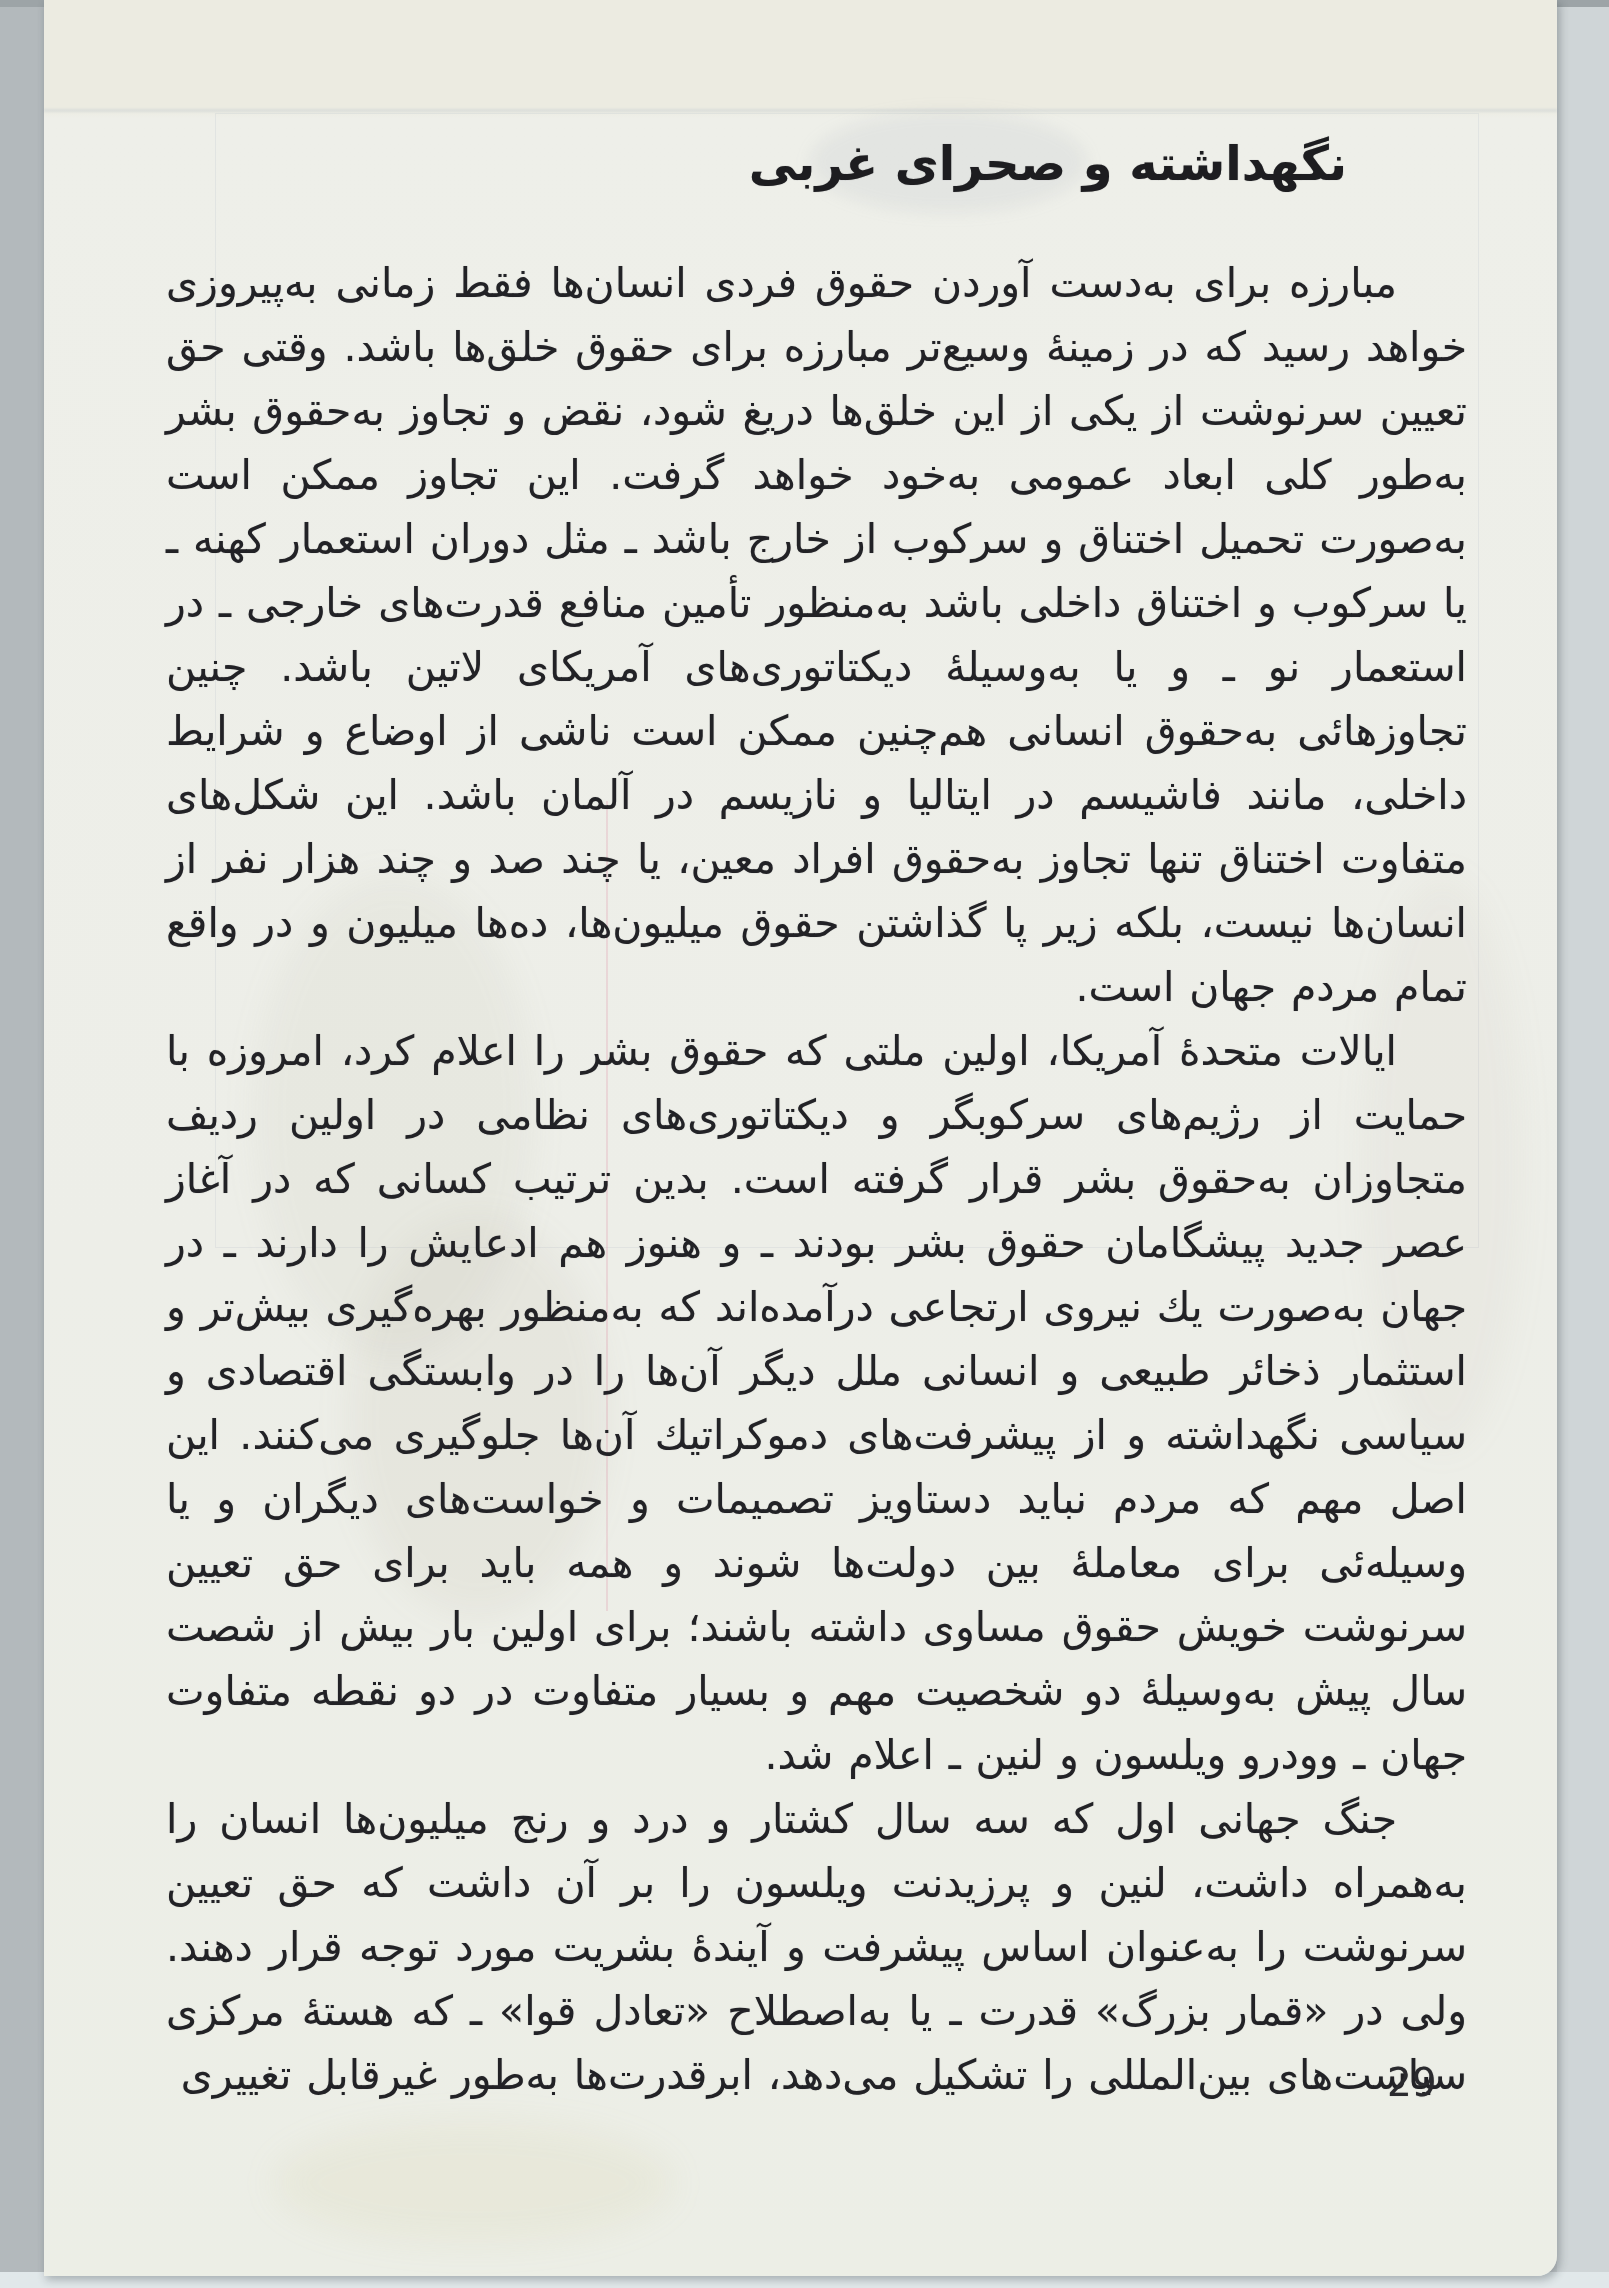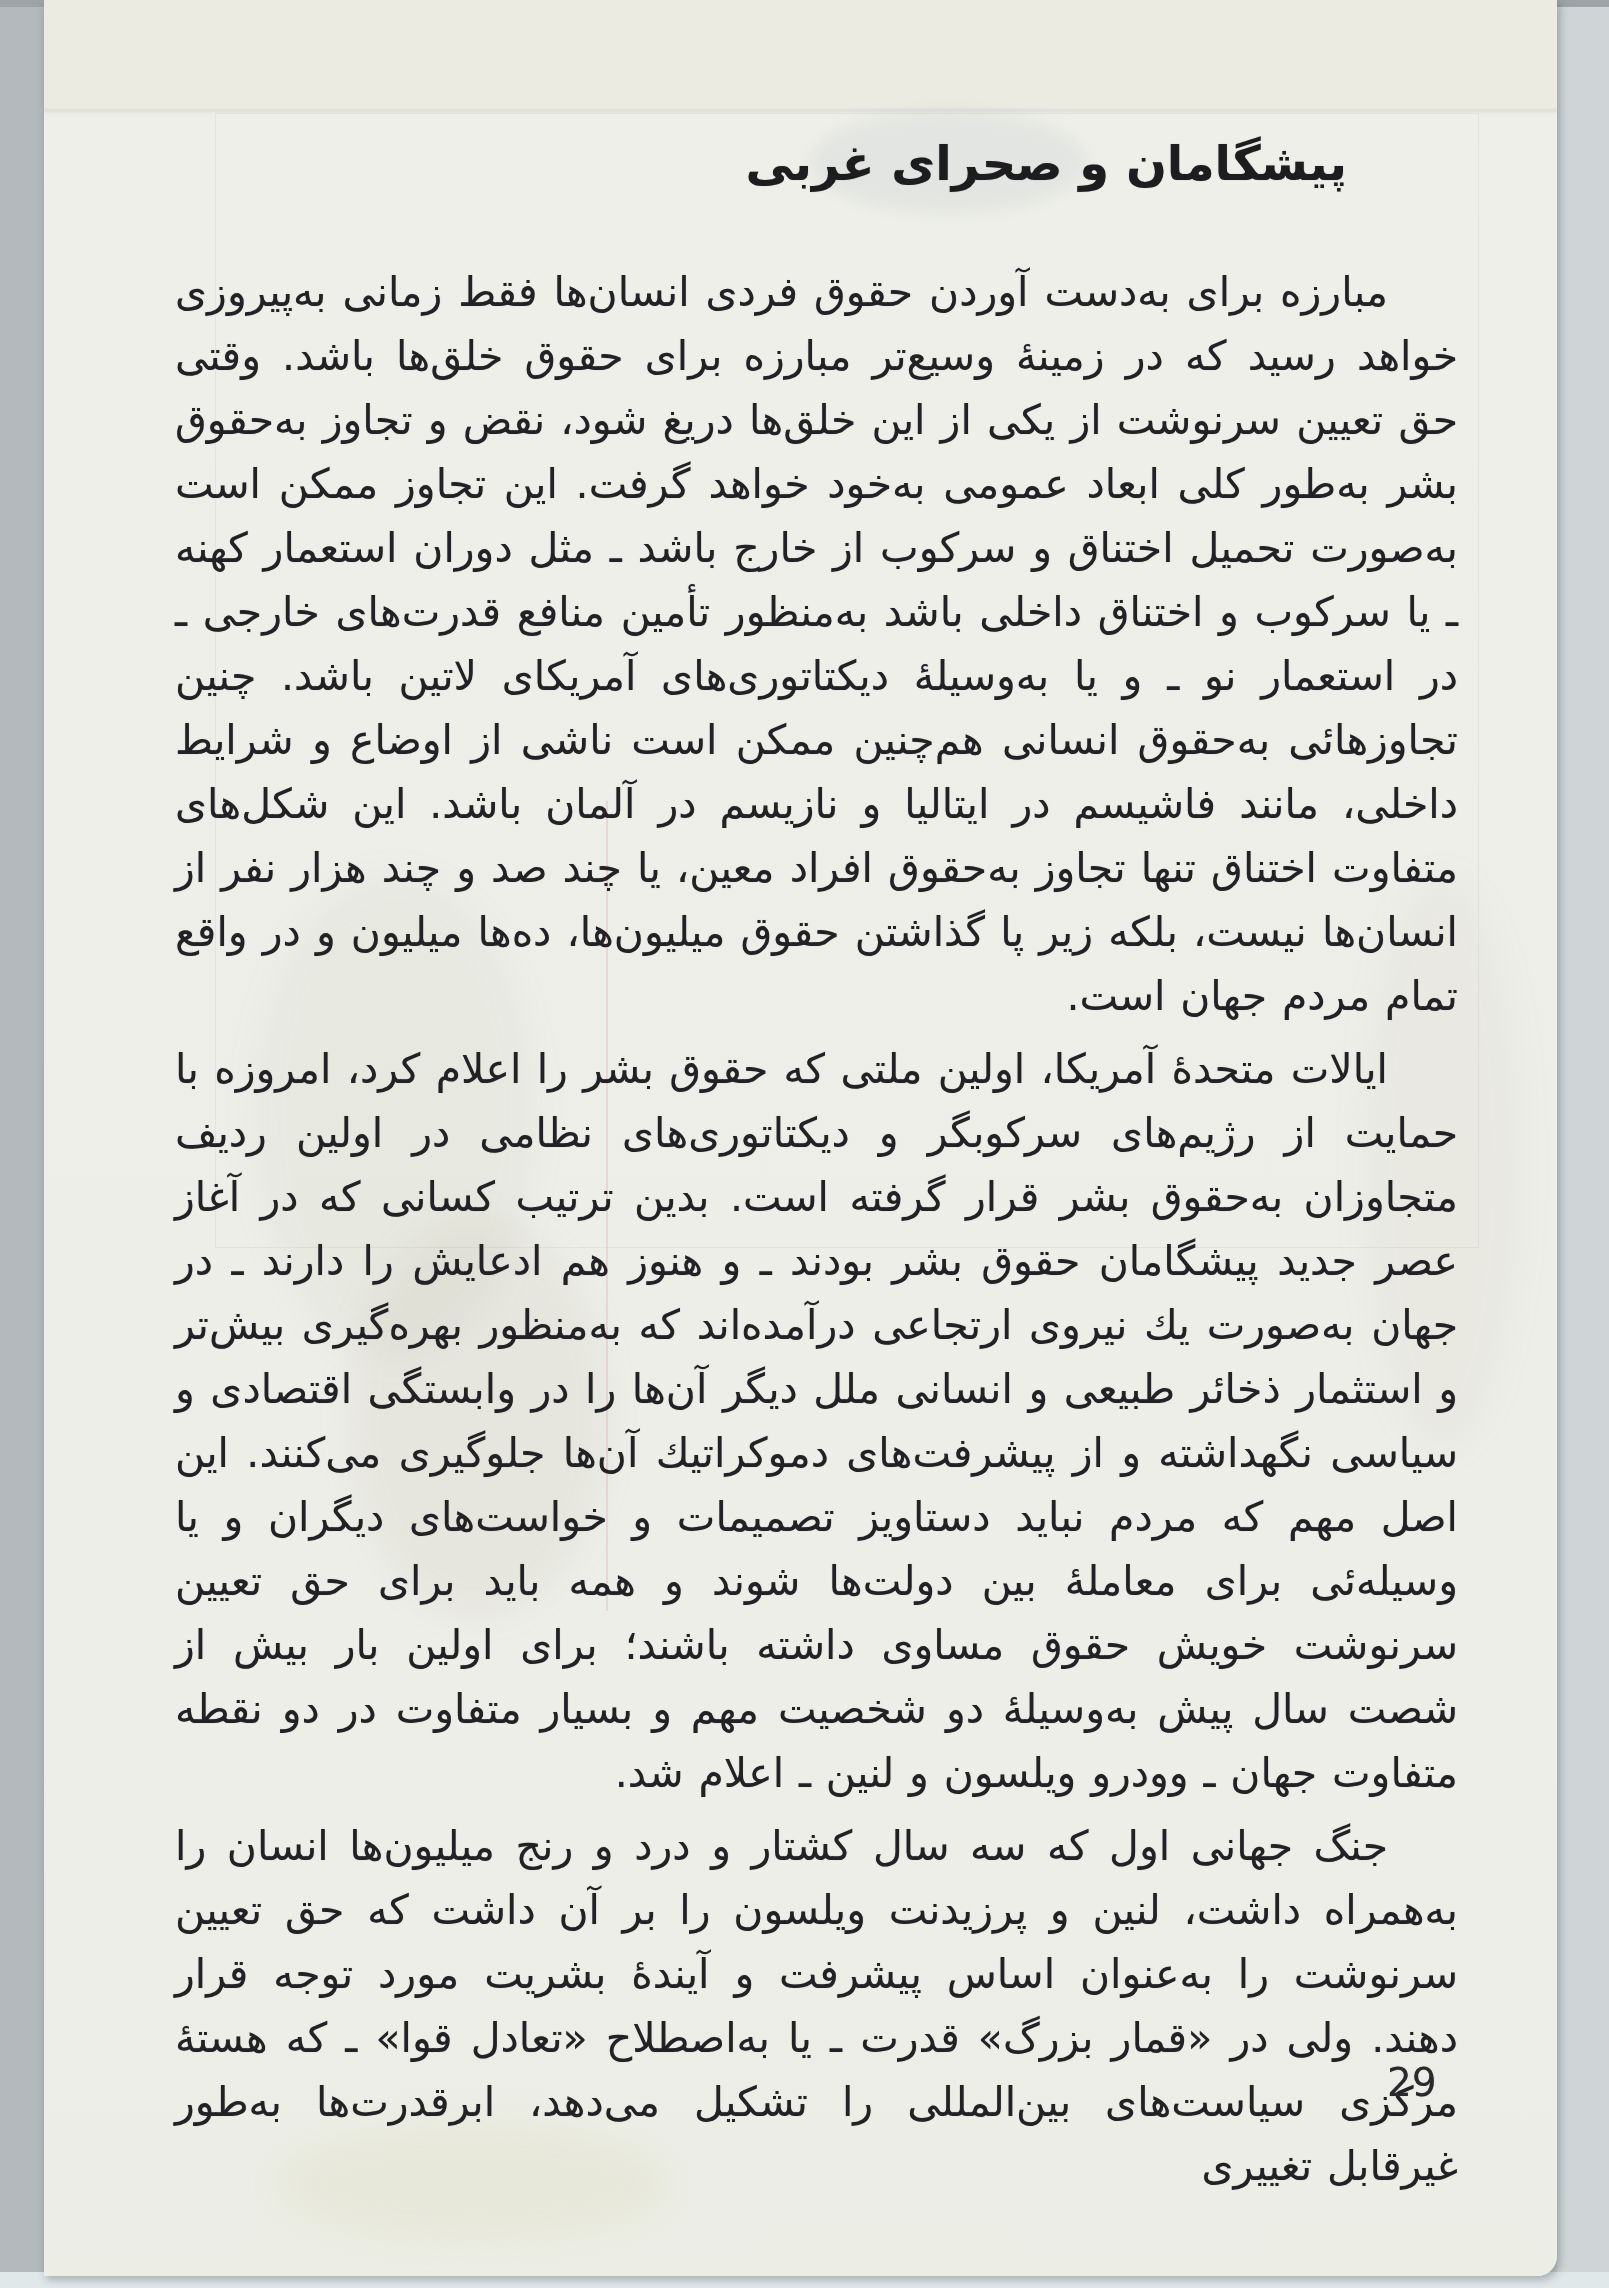--- a/index.html
+++ b/index.html
@@ -48,21 +48,21 @@
     text-shadow:0 0 0.9px rgba(25,25,28,.45);
   }
   .body-text{
     position:absolute;top:251px;right:90px;width:1301px;
     direction:rtl;
     font-size:41px;line-height:64px;color:#222226;
     text-align:justify;
     text-shadow:0 0 0.9px rgba(30,30,34,.35);
     word-spacing:1.8px;
   }
-  .body-text p{margin:9px;text-indent:70px;}
+  .body-text p{margin:0;text-indent:70px;}
   .page-number{
     position:absolute;left:1343px;top:2060px;
     direction:rtl;
     font-size:39px;color:#2a2a2e;
     text-shadow:0 0 0.9px rgba(30,30,34,.4);
   }
 </style>
 </head>
 <body>
 
@@ -75,21 +75,21 @@
   <div class="paper">
     <div class="crease"></div>
     <div class="ghost-frame"></div>
     <div class="pink-line"></div>
     <div class="smudge sm1"></div>
     <div class="smudge sm2"></div>
     <div class="smudge sm3"></div>
     <div class="smudge sm4"></div>
     <div class="smudge sm5"></div>
 
-    <h1 class="title">پیشگامان و صحرای غربی</h1>
+    <h1 class="title">نگهداشته و صحرای غربی</h1>
 
     <div class="body-text">
       <p>مبارزه برای به‌دست آوردن حقوق فردی انسان‌ها فقط زمانی به‌پیروزی خواهد رسید که در زمینهٔ وسیع‌تر مبارزه برای حقوق خلق‌ها باشد. وقتی حق تعیین سرنوشت از یکی از این خلق‌ها دریغ شود، نقض و تجاوز به‌حقوق بشر به‌طور کلی ابعاد عمومی به‌خود خواهد گرفت. این تجاوز ممکن است به‌صورت تحمیل اختناق و سرکوب از خارج باشد ـ مثل دوران استعمار کهنه ـ یا سرکوب و اختناق داخلی باشد به‌منظور تأمین منافع قدرت‌های خارجی ـ در استعمار نو ـ و یا به‌وسیلهٔ دیکتاتوری‌های آمریکای لاتین باشد. چنین تجاوزهائی به‌حقوق انسانی هم‌چنین ممکن است ناشی از اوضاع و شرایط داخلی، مانند فاشیسم در ایتالیا و نازیسم در آلمان باشد. این شکل‌های متفاوت اختناق تنها تجاوز به‌حقوق افراد معین، یا چند صد و چند هزار نفر از انسان‌ها نیست، بلکه زیر پا گذاشتن حقوق میلیون‌ها، ده‌ها میلیون و در واقع تمام مردم جهان است.</p>
       <p>ایالات متحدهٔ آمریکا، اولین ملتی که حقوق بشر را اعلام کرد، امروزه با حمایت از رژیم‌های سرکوبگر و دیکتاتوری‌های نظامی در اولین ردیف متجاوزان به‌حقوق بشر قرار گرفته است. بدین ترتیب کسانی که در آغاز عصر جدید پیشگامان حقوق بشر بودند ـ و هنوز هم ادعایش را دارند ـ در جهان به‌صورت یك نیروی ارتجاعی درآمده‌اند که به‌منظور بهره‌گیری بیش‌تر و استثمار ذخائر طبیعی و انسانی ملل دیگر آن‌ها را در وابستگی اقتصادی و سیاسی نگهداشته و از پیشرفت‌های دموکراتیك آن‌ها جلوگیری می‌کنند. این اصل مهم که مردم نباید دستاویز تصمیمات و خواست‌های دیگران و یا وسیله‌ئی برای معاملهٔ بین دولت‌ها شوند و همه باید برای حق تعیین سرنوشت خویش حقوق مساوی داشته باشند؛ برای اولین بار بیش از شصت سال پیش به‌وسیلهٔ دو شخصیت مهم و بسیار متفاوت در دو نقطه متفاوت جهان ـ وودرو ویلسون و لنین ـ اعلام شد.</p>
       <p>جنگ جهانی اول که سه سال کشتار و درد و رنج میلیون‌ها انسان را به‌همراه داشت، لنین و پرزیدنت ویلسون را بر آن داشت که حق تعیین سرنوشت را به‌عنوان اساس پیشرفت و آیندهٔ بشریت مورد توجه قرار دهند. ولی در «قمار بزرگ» قدرت ـ یا به‌اصطلاح «تعادل قوا» ـ که هستهٔ مرکزی سیاست‌های بین‌المللی را تشکیل می‌دهد، ابرقدرت‌ها به‌طور غیرقابل تغییری</p>
     </div>
 
     <div class="page-number">29</div>
   </div>
 </div>

